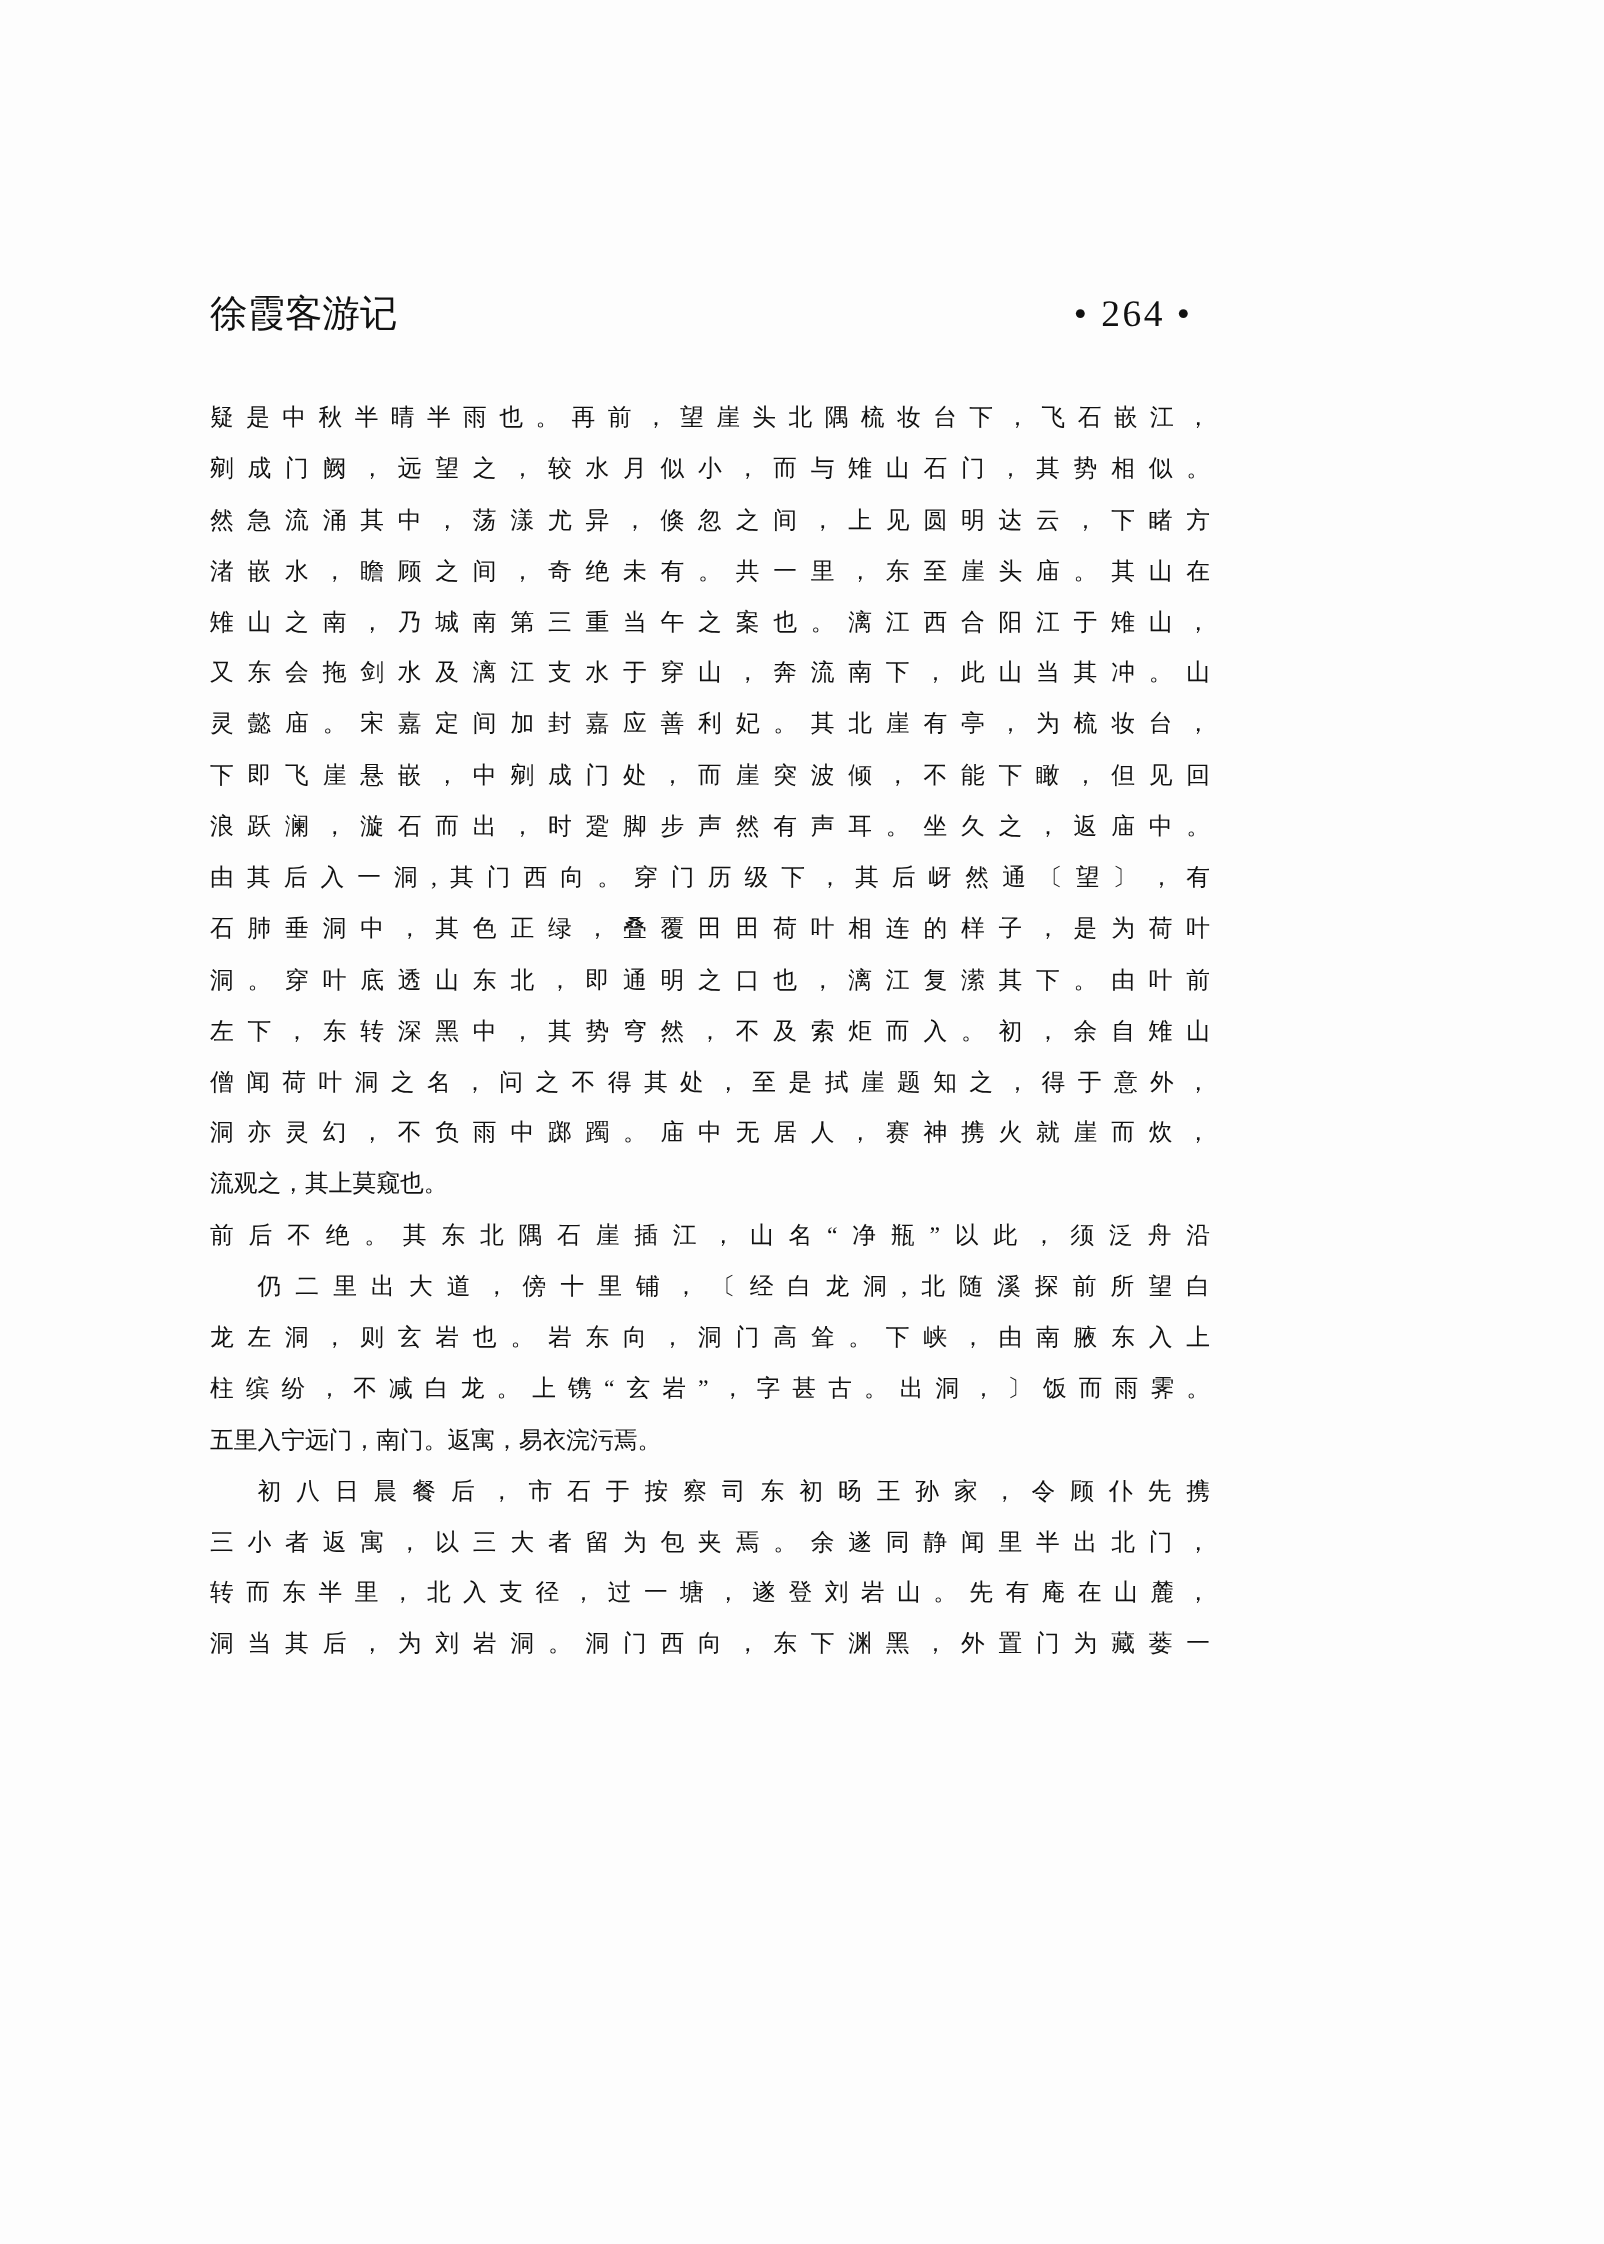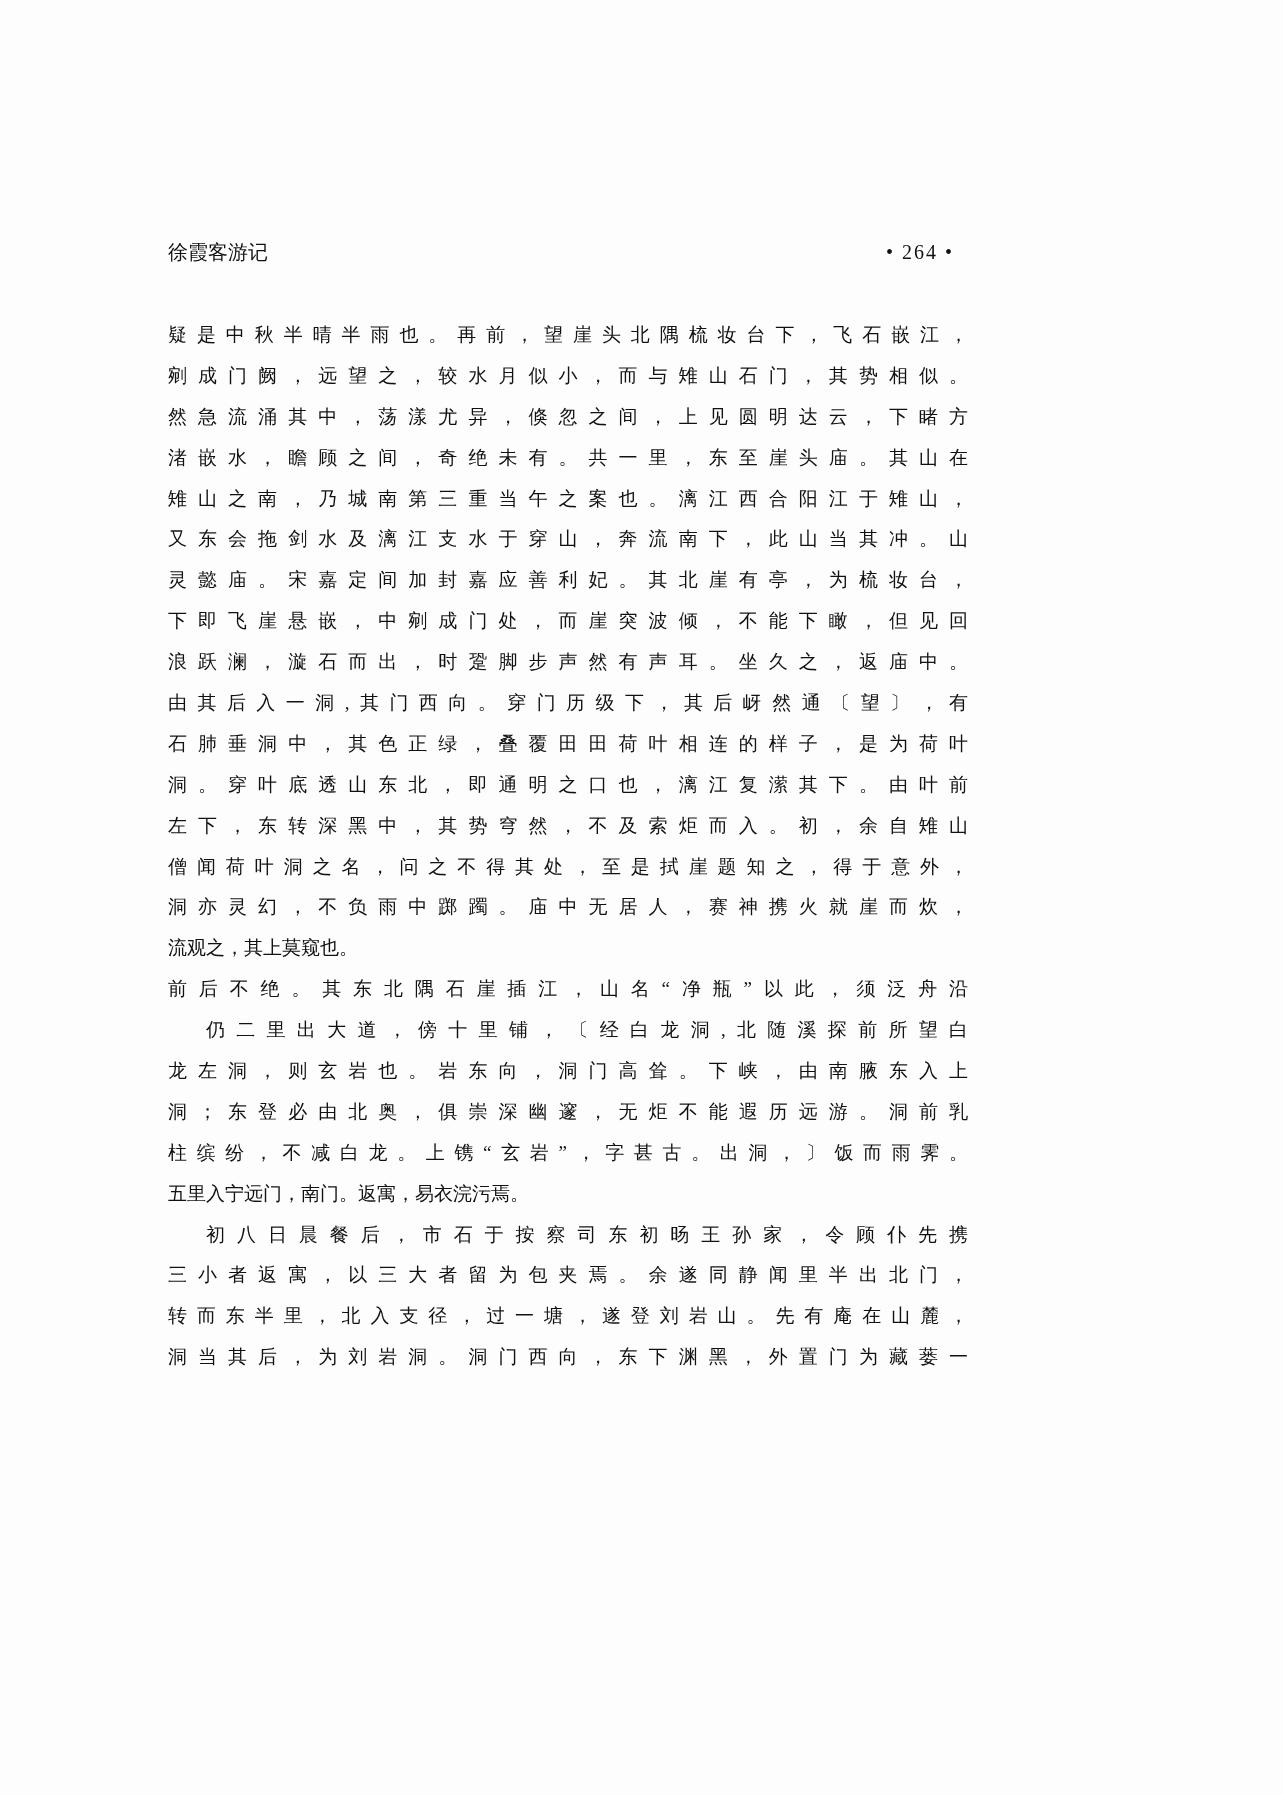--- a/index.html
+++ b/index.html
@@ -17,21 +17,21 @@
     overflow: hidden;
   }
   .header {
     position: absolute;
     left: 168px;
     top: 234px;
     width: 800px;
     display: flex;
     justify-content: space-between;
     align-items: baseline;
-    font-size: 20px;
+    font-size: 30px;
     line-height: 36px;
   }
   .header .pageno {
     padding-right: 14px;
     letter-spacing: 2px;
   }
   .body-col {
     position: absolute;
     left: 168px;
     top: 315px;
@@ -76,21 +76,20 @@
         <div class="line">洞。穿叶底透山东北，即通明之口也，漓江复潆其下。由叶前</div>
         <div class="line">左下，东转深黑中，其势穹然，不及索炬而入。初，余自雉山</div>
         <div class="line">僧闻荷叶洞之名，问之不得其处，至是拭崖题知之，得于意外，</div>
         <div class="line">洞亦灵幻，不负雨中踯躅。庙中无居人，赛神携火就崖而炊，</div>
         <div class="line flush-left">流观之，其上莫窥也。</div>
         <div class="line">前后不绝。其东北隅石崖插江，山名“净瓶”以此，须泛舟沿</div>
       </div>
       <div class="paragraph">
         <div class="line indent">仍二里出大道，傍十里铺，〔经白龙洞,北随溪探前所望白</div>
         <div class="line">龙左洞，则玄岩也。岩东向，洞门高耸。下峡，由南腋东入上</div>
-        <div class="line">洞；东登必由北奥，俱崇深幽邃，无炬不能遐历远游。洞前乳</div>
         <div class="line">柱缤纷，不减白龙。上镌“玄岩”，字甚古。出洞，〕饭而雨霁。</div>
         <div class="line flush-left">五里入宁远门，南门。返寓，易衣浣污焉。</div>
       </div>
       <div class="paragraph">
         <div class="line indent">初八日晨餐后，市石于按察司东初旸王孙家，令顾仆先携</div>
         <div class="line">三小者返寓，以三大者留为包夹焉。余遂同静闻里半出北门，</div>
         <div class="line">转而东半里，北入支径，过一塘，遂登刘岩山。先有庵在山麓，</div>
         <div class="line">洞当其后，为刘岩洞。洞门西向，东下渊黑，外置门为藏蒌一</div>
       </div>
     </div>

